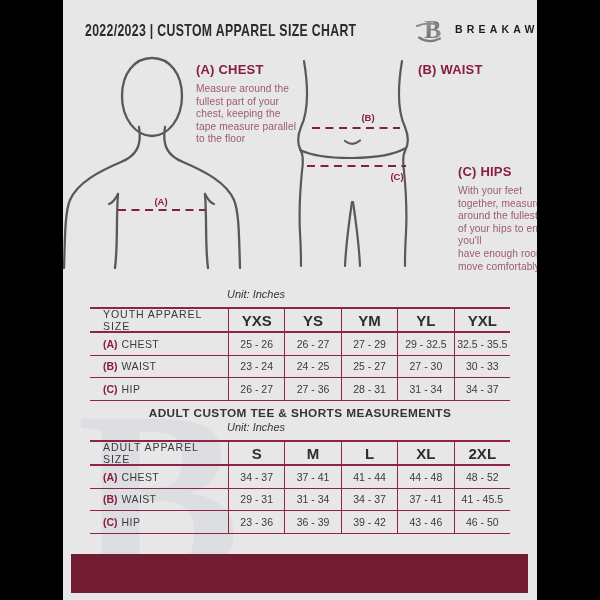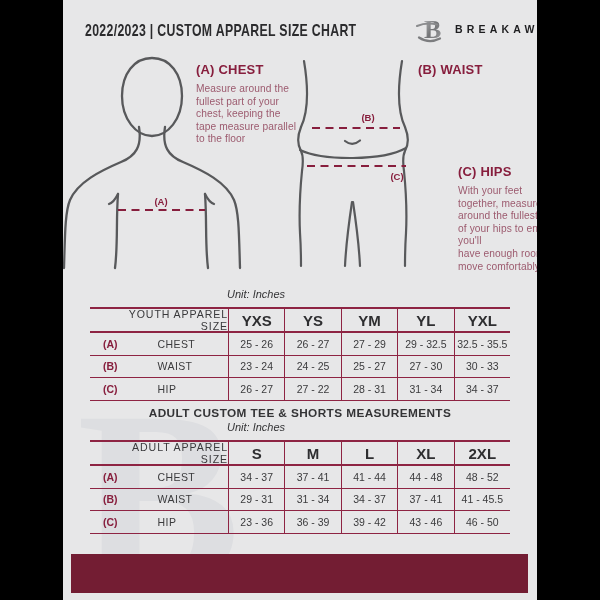--- a/index.html
+++ b/index.html
@@ -66,27 +66,27 @@
     position:absolute;left:27px;width:420px;z-index:2;
     display:grid;grid-template-columns:138px repeat(5,1fr);
     border-top:2px solid var(--line);
   }
   #youth-table{top:307px;} #adult-table{top:440px;}
   .size-table .cell{
     display:flex;align-items:center;justify-content:center;
     height:22.5px;border-bottom:1.5px solid var(--line);
     font-size:10.5px;color:var(--cell);background:transparent;
   }
-  .size-table .cell.col0{justify-content:flex-start;padding-left:13px;text-align:right;}
+  .size-table .cell.col0{justify-content:flex-start;padding-left:13px;}
   .size-table .cell:not(.col0){border-left:1.4px solid var(--line);}
   .size-table .th{height:24px;border-bottom:2px solid var(--line);}
   .size-table .th:not(.col0){font-weight:bold;font-size:15px;color:var(--ink);}
   .size-table .th.col0{font-size:10.6px;letter-spacing:.9px;color:#39393b;}
   .size-table .pfx{font-weight:bold;color:var(--maroon);margin-right:4px;}
-  .size-table .lbl{letter-spacing:.4px;margin-left:36px;}
+  .size-table .lbl{letter-spacing:.4px;}
   
   .watermark{
     position:absolute;left:14px;top:398px;z-index:1;
     font-family:"Liberation Serif",serif;font-weight:bold;
     font-size:245px;line-height:200px;color:#dddee1;
   }
   .bottom-bar{
     position:absolute;left:8px;top:554px;width:457px;height:39px;
     background:var(--bar);z-index:3;
   }
@@ -197,21 +197,21 @@
       <div class="cell">23 - 24</div>
       <div class="cell">24 - 25</div>
       <div class="cell">25 - 27</div>
       <div class="cell">27 - 30</div>
       <div class="cell">30 - 33</div>
       <div class="cell col0">
         <span class="pfx">(C)</span>
         <span class="lbl">HIP</span>
       </div>
       <div class="cell">26 - 27</div>
-      <div class="cell">27 - 22</div>
+      <div class="cell">27 - 36</div>
       <div class="cell">28 - 31</div>
       <div class="cell">31 - 34</div>
       <div class="cell">34 - 37</div>
     </div>
 
   <div id="adult-title" class="tbl-title">ADULT CUSTOM TEE &amp; SHORTS MEASUREMENTS</div>
   <div id="adult-unit" class="tbl-unit">Unit: Inches</div>
   <div id="adult-table" class="size-table">
       <div class="cell th col0">ADULT APPAREL SIZE</div>
       <div class="cell th">S</div>

